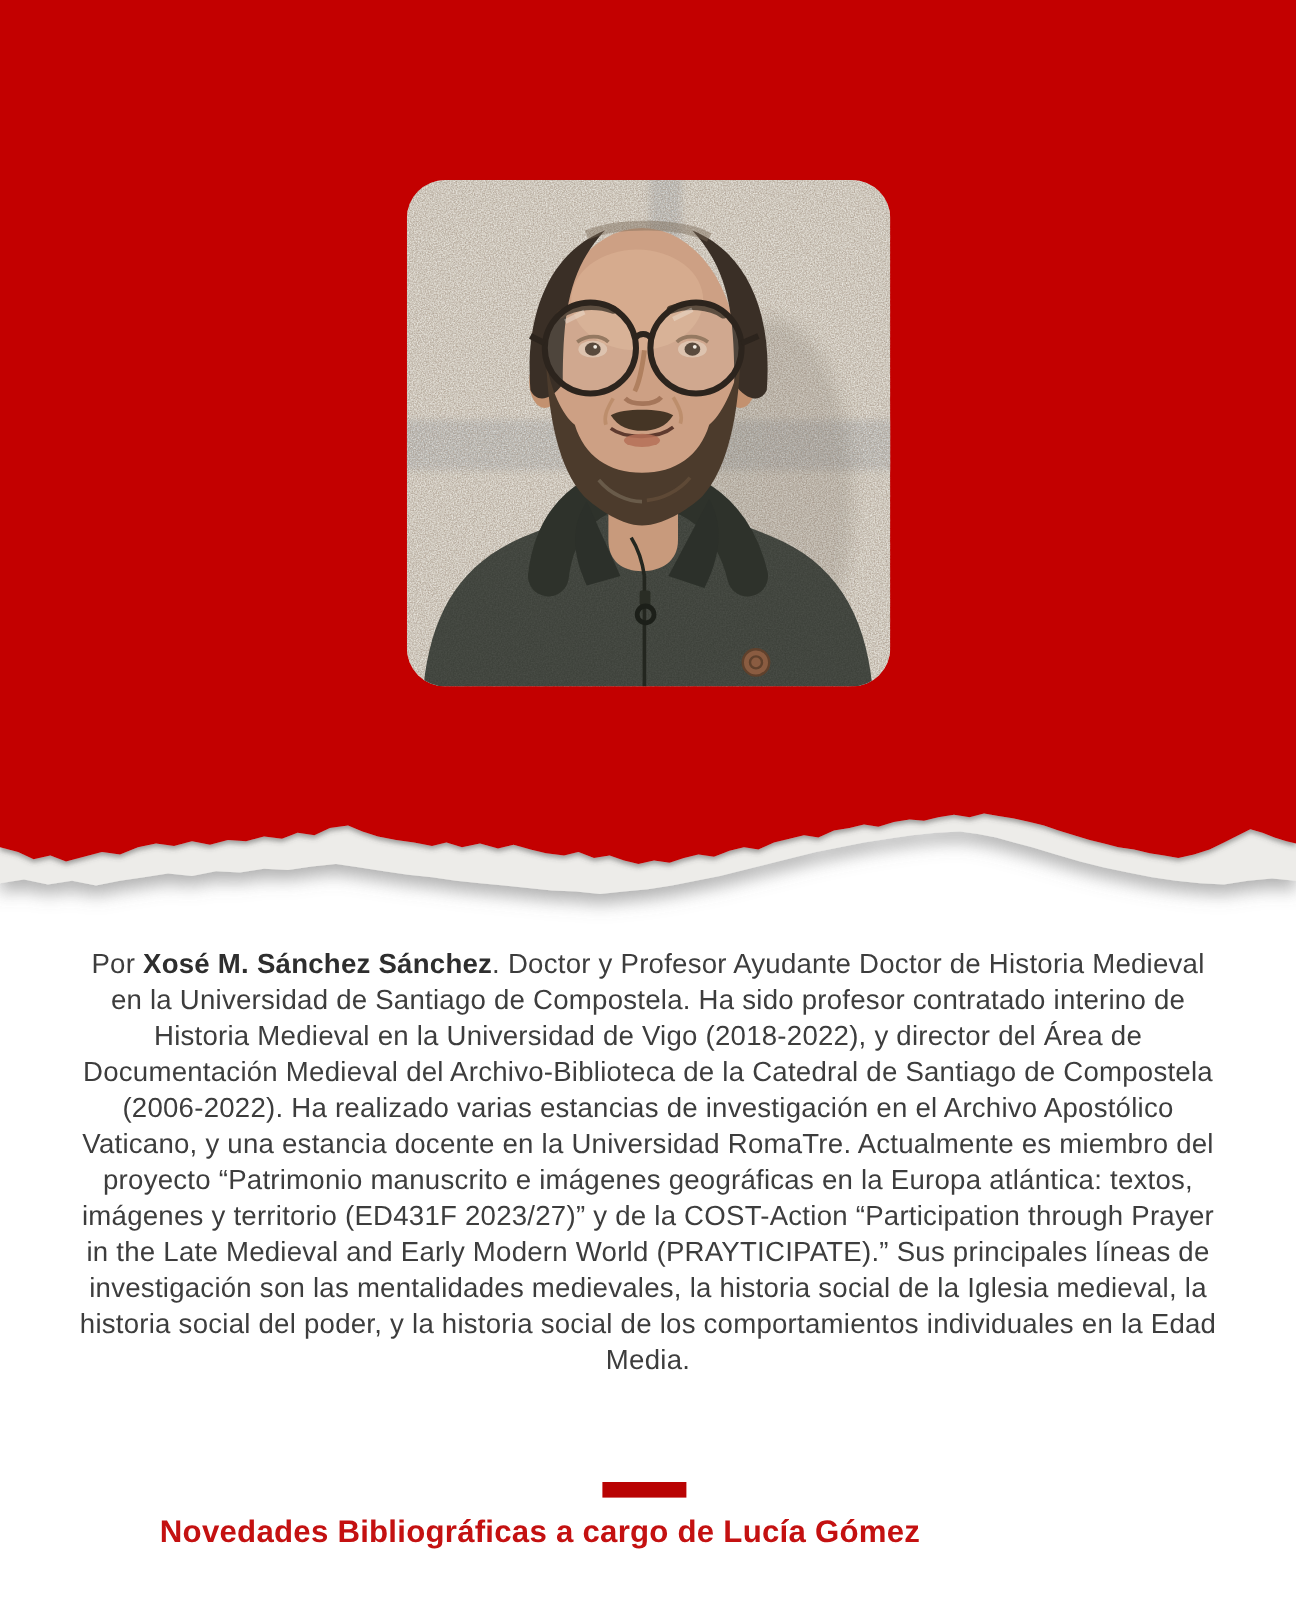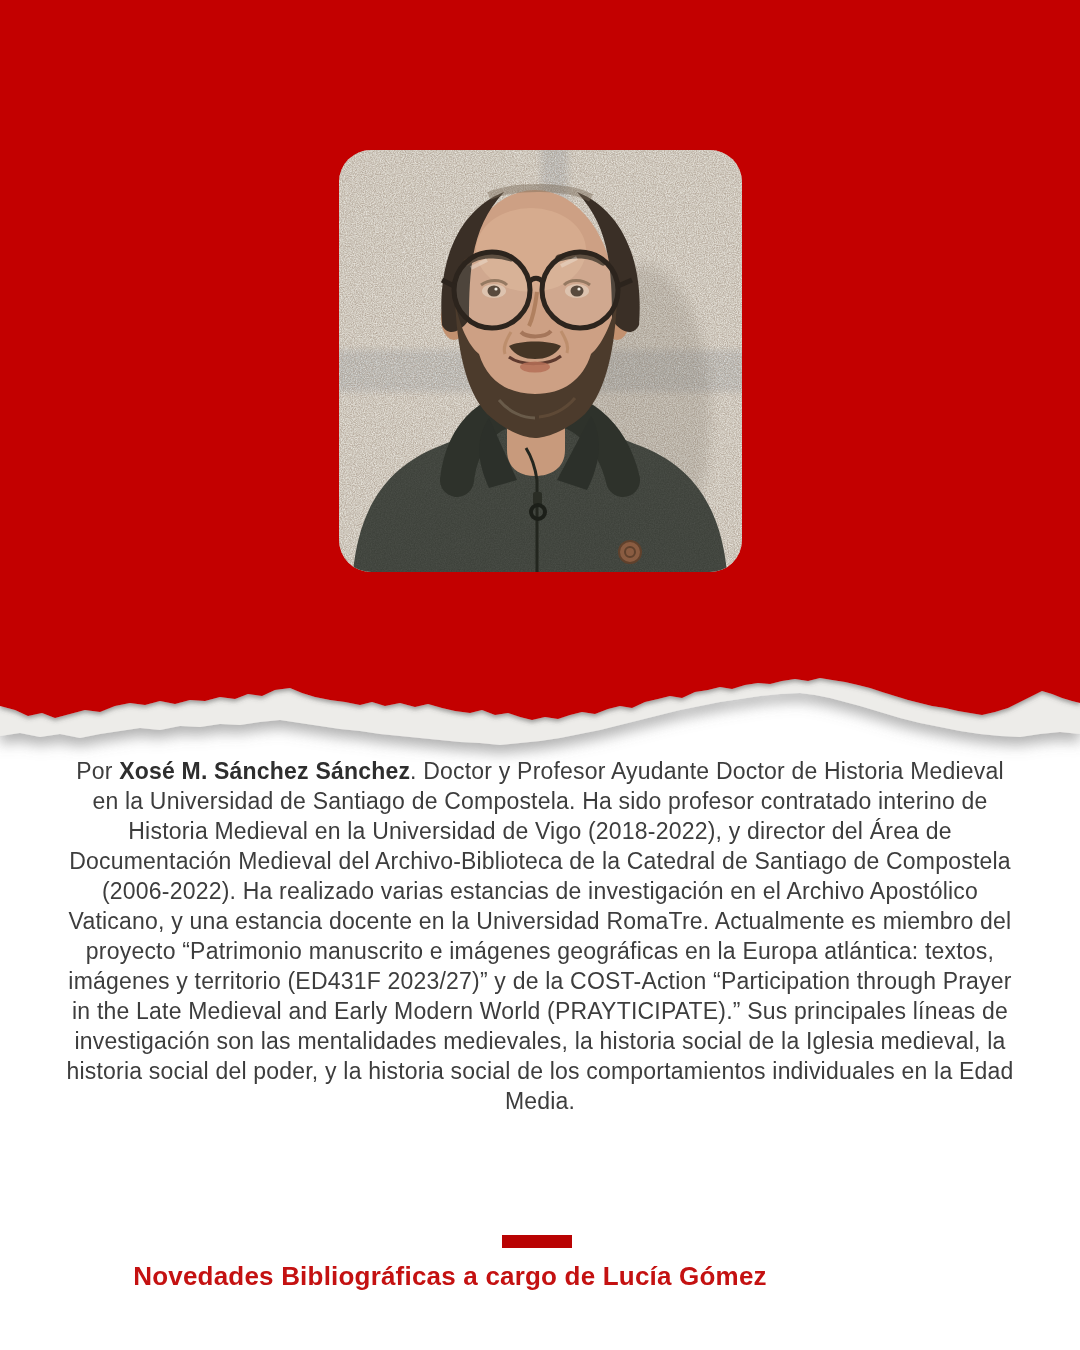--- a/index.html
+++ b/index.html
@@ -7,21 +7,21 @@
     position:relative;width:1080px;height:1350px;overflow:hidden;background:#ffffff;
     font-family:"Liberation Sans", sans-serif;
   }
   .tear{position:absolute;left:0;top:0;display:block;}
   .photo{
     position:absolute;left:339px;top:150px;width:403px;height:422px;
     border-radius:32px;overflow:hidden;
   }
   .photo svg{display:block;}
   .bio{
-    position:absolute;left:60px;top:756px;width:960px;margin:0;
+    position:absolute;left:60px;top:788px;width:960px;margin:0;
     text-align:center;font-size:23px;line-height:30px;color:#3d3d3d;
     letter-spacing:0.2px;
   }
   .bio strong{font-weight:700;color:#2e2e2e;}
   .divider{
     position:absolute;left:502px;top:1235px;width:70px;height:13px;background:#b90303;
   }
   .footer{
     position:absolute;left:0;top:1261px;width:900px;text-align:center;
     font-size:26px;font-weight:700;color:#c41111;letter-spacing:0.2px;

